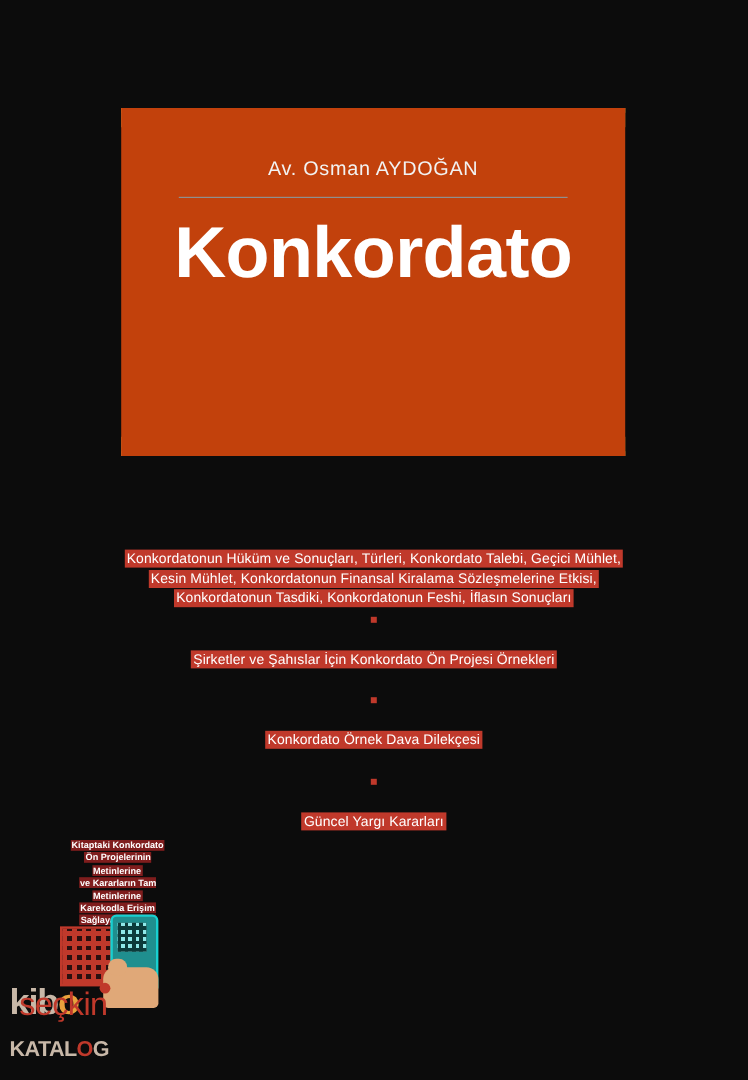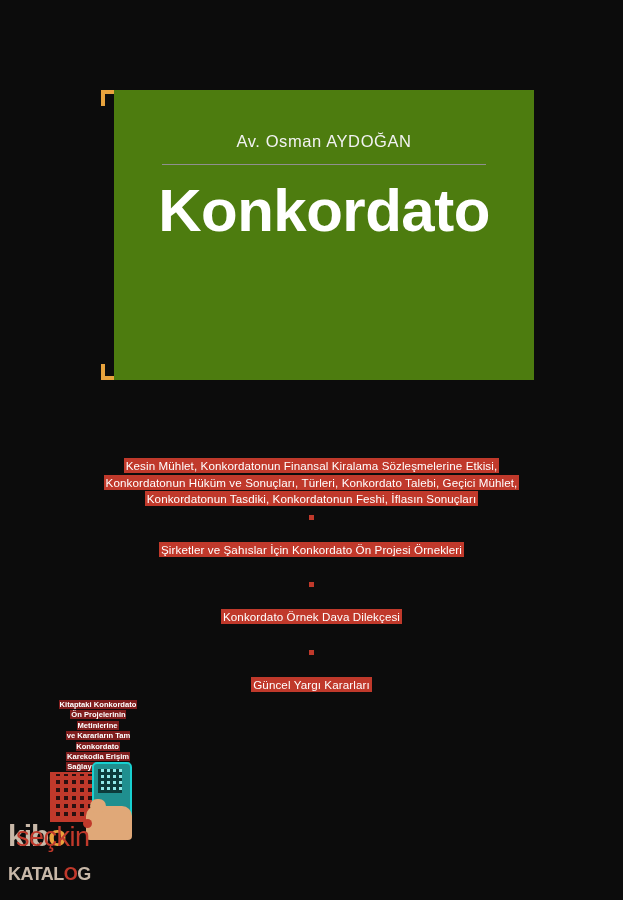--- a/index.html
+++ b/index.html
@@ -12,25 +12,25 @@
     height: 900px;
     position: relative;
     overflow: hidden;
     font-family: "Liberation Sans", sans-serif;
     color: #ffffff;
   }
 
   
   .title-box {
     position: absolute;
-    left: 114px;
+    left: 101px;
     top: 90px;
     width: 420px;
     height: 290px;
-    background: #4d7c0f;
+    background: #c2410c;
     box-sizing: border-box;
   }
   .frame-line {
     position: absolute;
     background: #e8a33d;
   }
   .frame-top {
     left: 101px;
     top: 90px;
     width: 420px;
@@ -293,22 +293,22 @@
 <div class="frame-line frame-right2"></div>
 
 <div class="title-box">
   <div class="author">Av. Osman AYDOĞAN</div>
   <div class="author-rule"></div>
   <div class="main-title">Konkordato</div>
 </div>
 
 <div class="content">
   <div class="block group">
+    <span class="line"><span class="hl">Konkordatonun Hüküm ve Sonuçları, Türleri, Konkordato Talebi, Geçici Mühlet,</span></span>
     <span class="line"><span class="hl">Kesin Mühlet, Konkordatonun Finansal Kiralama Sözleşmelerine Etkisi,</span></span>
-    <span class="line"><span class="hl">Konkordatonun Hüküm ve Sonuçları, Türleri, Konkordato Talebi, Geçici Mühlet,</span></span>
     <span class="line"><span class="hl">Konkordatonun Tasdiki, Konkordatonun Feshi, İflasın Sonuçları</span></span>
   </div>
 
   <div class="dot-sep"><span></span></div>
   <div class="dot-sep"></div>
 
   <div class="block group">
     <span class="line"><span class="hl">Şirketler ve Şahıslar İçin Konkordato Ön Projesi Örnekleri</span></span>
   </div>
 
@@ -325,21 +325,21 @@
   <div class="dot-sep"></div>
 
   <div class="block group">
     <span class="line"><span class="hl">Güncel Yargı Kararları</span></span>
   </div>
 </div>
 
 <div class="qr-promo">
   <span class="pline"><span class="hl">Kitaptaki Konkordato</span></span>
   <span class="pline"><span class="hl">Ön Projelerinin Metinlerine</span></span>
-  <span class="pline"><span class="hl">ve Kararların Tam Konkordato</span></span>
+  <span class="pline"><span class="hl">ve Kararların Tam Metinlerine</span></span>
   <span class="pline"><span class="hl">Karekodla Erişim</span></span>
   <span class="pline"><span class="hl">Sağlayabilirsiniz.</span></span>
 </div>
 
 <div class="qr-art">
   <div class="qr-code"></div>
   <div class="phone">
     <div class="phone-screen"></div>
   </div>
   <div class="hand"></div>

